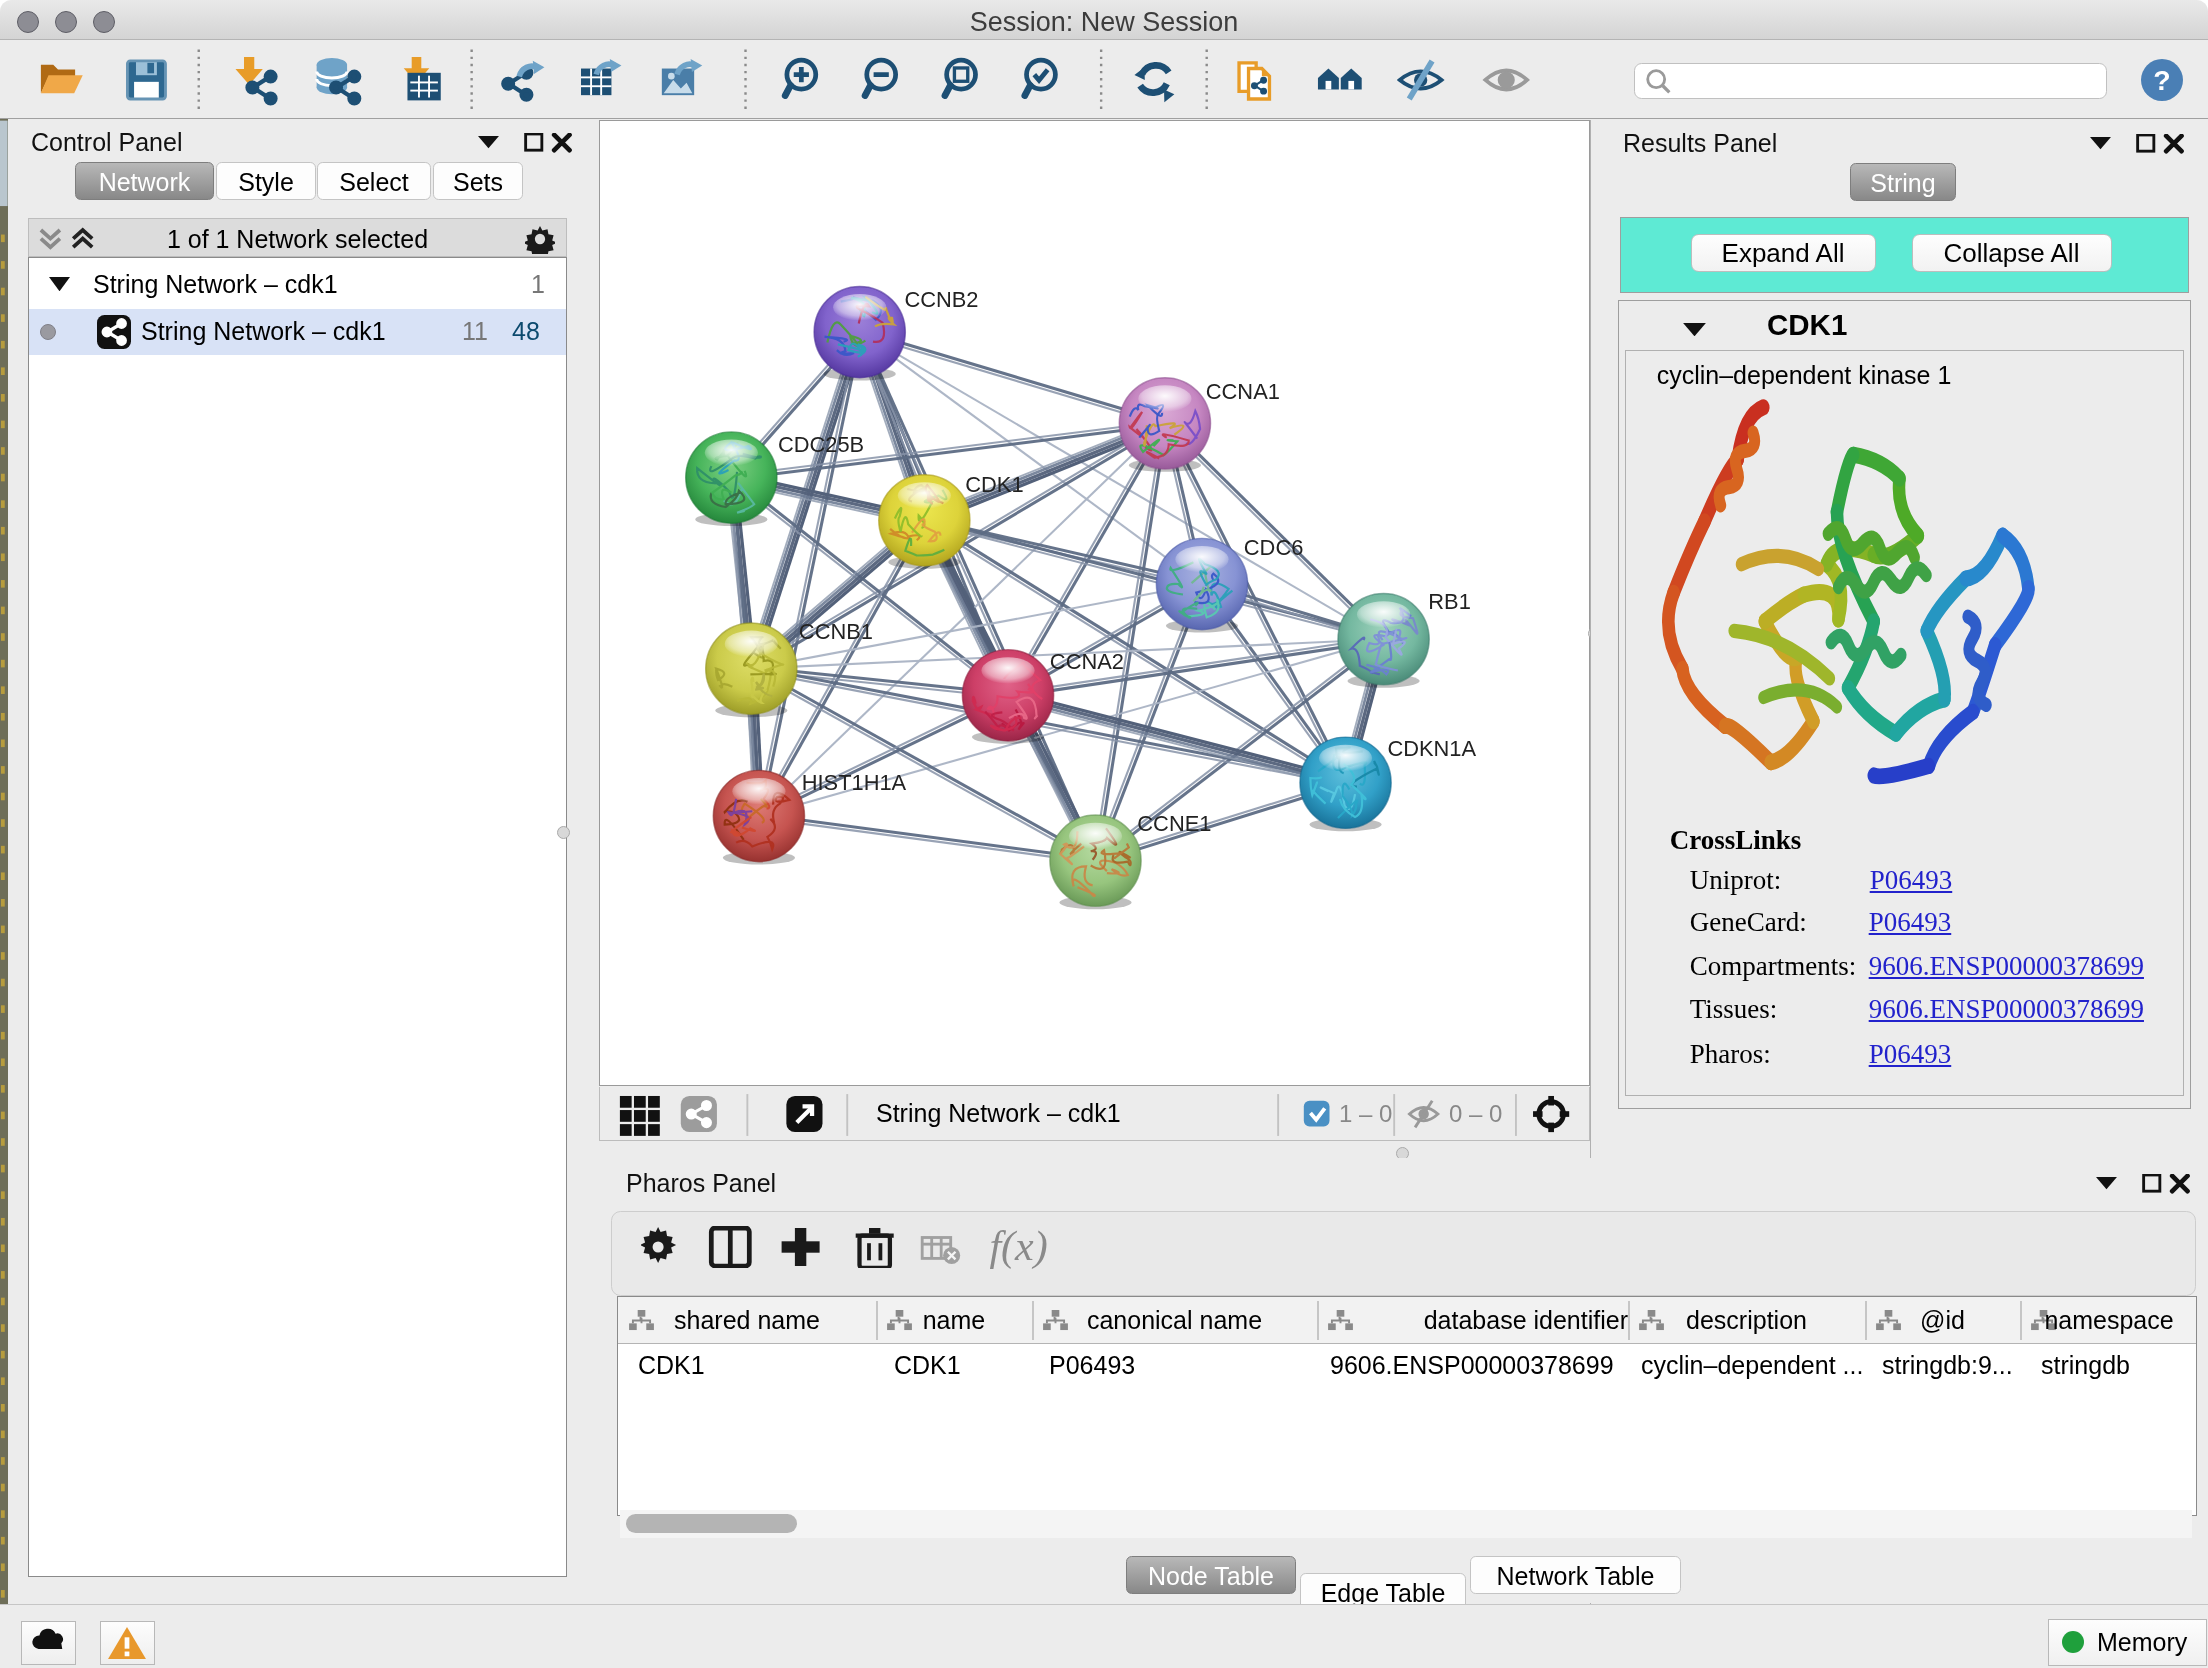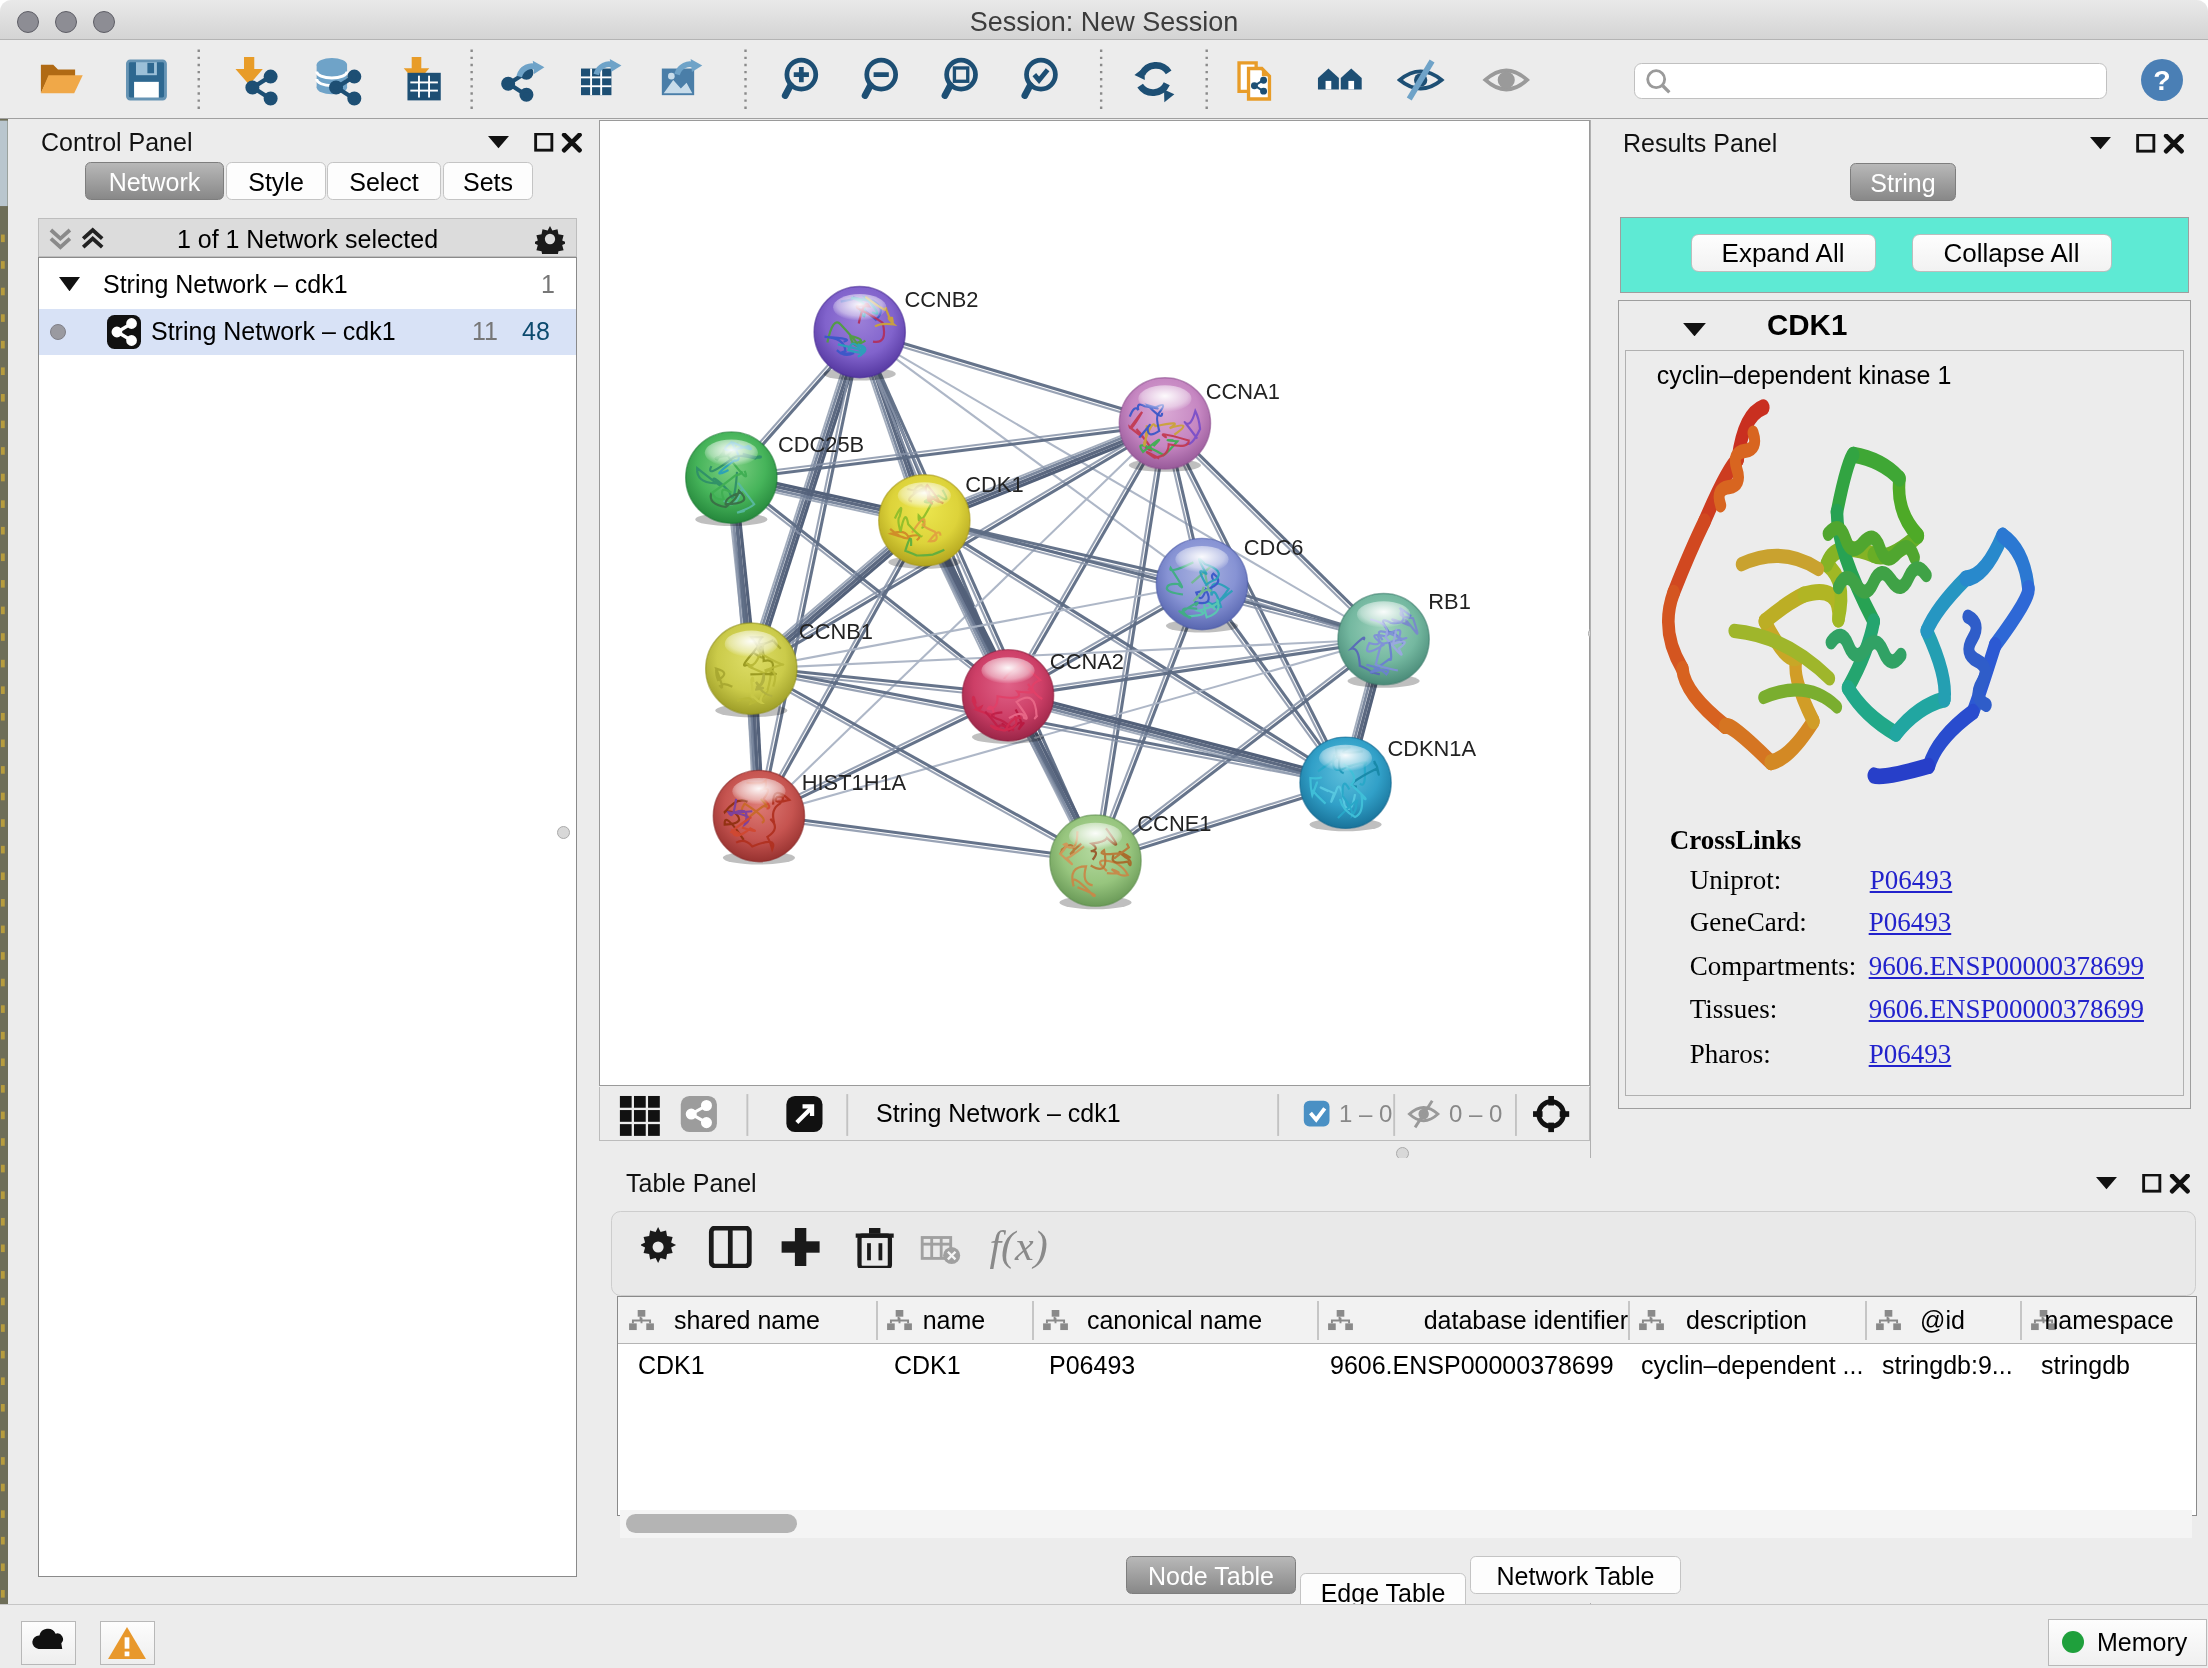--- a/index.html
+++ b/index.html
@@ -217,21 +217,21 @@
       <rect x="1" y="1352" width="4" height="8" fill="#c8a838" opacity="0.8"></rect>
       <rect x="1" y="1380" width="4" height="8" fill="#c8a838" opacity="0.8"></rect>
       <rect x="1" y="1408" width="4" height="8" fill="#c8a838" opacity="0.8"></rect>
       <rect x="1" y="1436" width="4" height="8" fill="#c8a838" opacity="0.8"></rect>
       <rect x="1" y="1464" width="4" height="8" fill="#c8a838" opacity="0.8"></rect>
       <rect x="1" y="1492" width="4" height="8" fill="#c8a838" opacity="0.8"></rect>
       <rect x="1" y="1520" width="4" height="8" fill="#c8a838" opacity="0.8"></rect>
       <rect x="1" y="1548" width="4" height="8" fill="#c8a838" opacity="0.8"></rect>
   </svg>
 
-  <div class="abs" style="left:22px;top:119px;width:561px;height:1485px">
+  <div class="abs" style="left:12px;top:119px;width:561px;height:1485px">
     <div class="panel-title" style="position:absolute;left:19px;top:8.6px">Control Panel</div>
     <svg class="wicons" style="left:466px;top:14.3px" width="101" height="21" viewBox="0 0 106 22">
       <path d="M0 3 h22 l-11 13 z" fill="#111"></path>
       <rect x="50" y="1" width="17" height="17" fill="none" stroke="#111" stroke-width="3"></rect>
       <path d="M80 2 l16 16 M96 2 l-16 16" stroke="#111" stroke-width="5" stroke-linecap="round"></path>
     </svg>
     <div class="tab sel" style="left:63px;top:43px;width:139px;line-height:38px">Network</div>
     <div class="tab" style="left:204px;top:43px;width:100px;line-height:38px">Style</div>
     <div class="tab" style="left:305px;top:43px;width:114px;line-height:38px">Select</div>
     <div class="tab" style="left:421px;top:43px;width:90px;line-height:38px">Sets</div>
@@ -711,21 +711,21 @@
         <div class="serif link" style="position:absolute;left:243px;top:600px;font-size:27px">9606.ENSP00000378699</div>
         <div class="serif" style="position:absolute;left:64px;top:643px;font-size:27px">Tissues:</div>
         <div class="serif link" style="position:absolute;left:243px;top:643px;font-size:27px">9606.ENSP00000378699</div>
         <div class="serif" style="position:absolute;left:64px;top:688px;font-size:27px">Pharos:</div>
         <div class="serif link" style="position:absolute;left:243px;top:688px;font-size:27px">P06493</div>
       </div>
     </div>
   </div>
 
   <div class="abs tablepanel">
-    <div class="panel-title" style="position:absolute;left:27px;top:10.5px">Table Panel</div>
+    <div class="panel-title" style="position:absolute;left:27px;top:10.5px">Pharos Panel</div>
     <svg class="wicons" style="left:1497px;top:16px" width="101" height="21" viewBox="0 0 106 22">
       <path d="M0 3 h22 l-11 13 z" fill="#111"></path>
       <rect x="50" y="1" width="17" height="17" fill="none" stroke="#111" stroke-width="3"></rect>
       <path d="M80 2 l16 16 M96 2 l-16 16" stroke="#111" stroke-width="5" stroke-linecap="round"></path>
     </svg>
     <div style="position:absolute;left:12.4px;top:53px;width:1585px;height:85px;background:#e9e9e9;border:1.9px solid #cdcdcd;border-radius:9.5px">
       <svg style="position:absolute;left:28.5px;top:14.3px" width="418" height="42" viewBox="0 0 440 44">
         <g>
           <path d="M18 1 l2.6 5.2 5.8-1.6 1 5.9 5.9 1 -1.6 5.8 5.2 2.6 -5.2 2.6 1.6 5.8 -5.9 1 -1 5.9 -5.8-1.6 -2.6 5.2 -2.6-5.2 -5.8 1.6 -1-5.9 -5.9-1 1.6-5.8 -5.2-2.6 5.2-2.6 -1.6-5.8 5.9-1 1-5.9 5.8 1.6 z" fill="#1a1a1a"></path>
           <circle cx="18" cy="22" r="5.8" fill="#e9e9e9"></circle>

